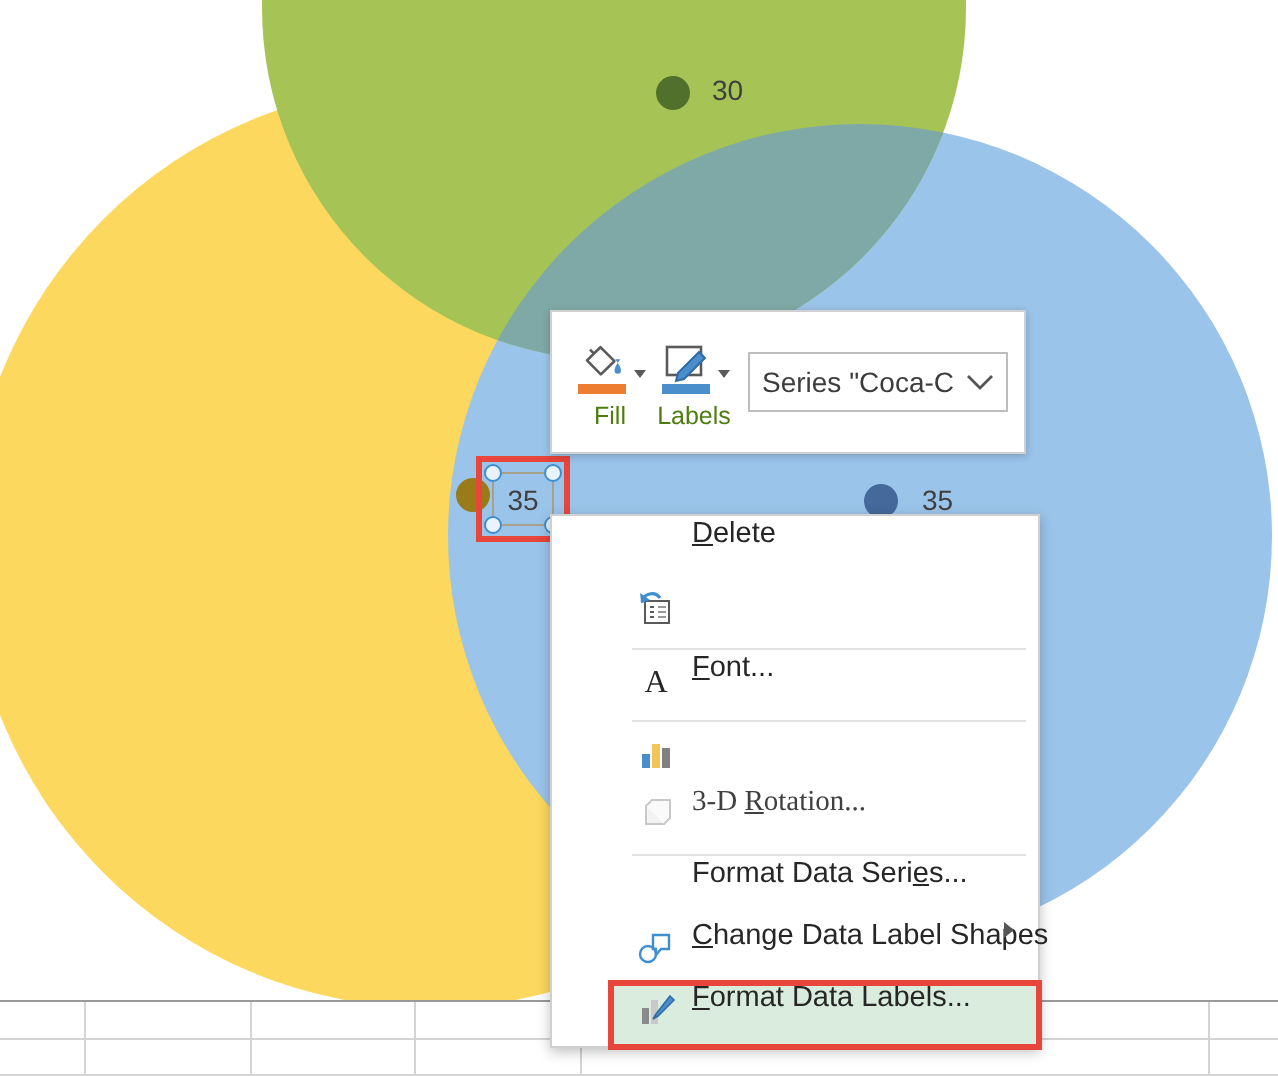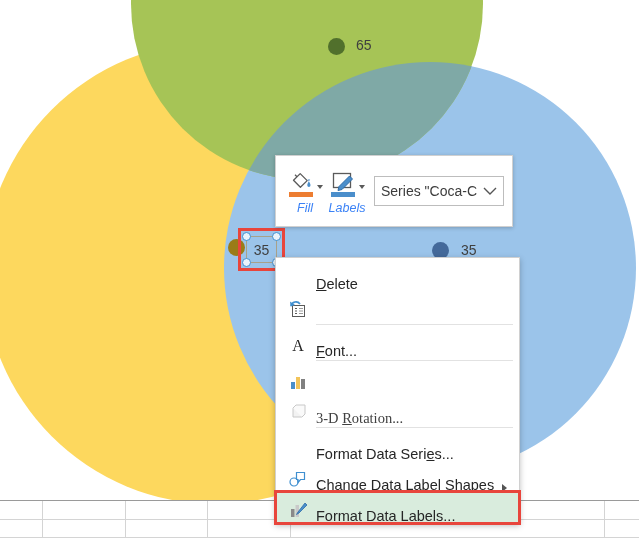--- a/index.html
+++ b/index.html
@@ -192,23 +192,22 @@
   .mt-caret {
     width: 0; height: 0;
     border-left: 3.5px solid transparent;
     border-right: 3.5px solid transparent;
     border-top: 4px solid #5a5a5a;
     margin-left: 3px;
     margin-top: 6px;
   }
   .mt-label {
     font-size: 12.5px;
-    color: #3b82f6;
+    color: #4d7c0f;
     margin-top: 1px;
-    font-style: italic;
   }
   #series-combo {
     flex: 1;
     height: 30px;
     margin-left: 6px;
     border: 1px solid #bdbdbd;
     background: #fff;
     display: flex;
     align-items: center;
     box-sizing: border-box;
@@ -237,23 +236,24 @@
     border: 1px solid #d0d0d0;
     box-shadow: 0 2px 6px rgba(0,0,0,.25);
     z-index: 30;
     padding: 2px 0 0 0;
     box-sizing: border-box;
   }
   .cm-item {
     position: relative;
     height: 31px;
     display: flex;
-    align-items: flex-end;
+    align-items: flex-start;
     box-sizing: border-box;
     padding: 0 4px;
+    margin-left: 30px;
   }
   .cm-icon {
     width: 36px;
     min-width: 36px;
     height: 26px;
     display: flex;
     align-items: center;
     justify-content: center;
   }
   .cm-text {
@@ -301,21 +301,21 @@
 <div id="chart">
   <div class="bubble" id="bubble-yellow"></div>
   <div class="bubble" id="bubble-blue"></div>
   <div class="bubble" id="bubble-green"></div>
   <div id="overlap-green-blue"></div>
 
   <div class="marker" id="marker-green"></div>
   <div class="marker" id="marker-yellow"></div>
   <div class="marker" id="marker-blue"></div>
 
-  <div class="dlabel" id="dlabel-green">65</div>
+  <div class="dlabel" id="dlabel-green">30</div>
   <div class="dlabel" id="dlabel-blue">35</div>
 
   <div id="dlabel-selected-wrap">
     <div id="dlabel-selected-box">
       <div id="dlabel-selected-text">35</div>
     </div>
     <span class="handle tl"></span>
     <span class="handle tr"></span>
     <span class="handle bl"></span>
     <span class="handle br"></span>

